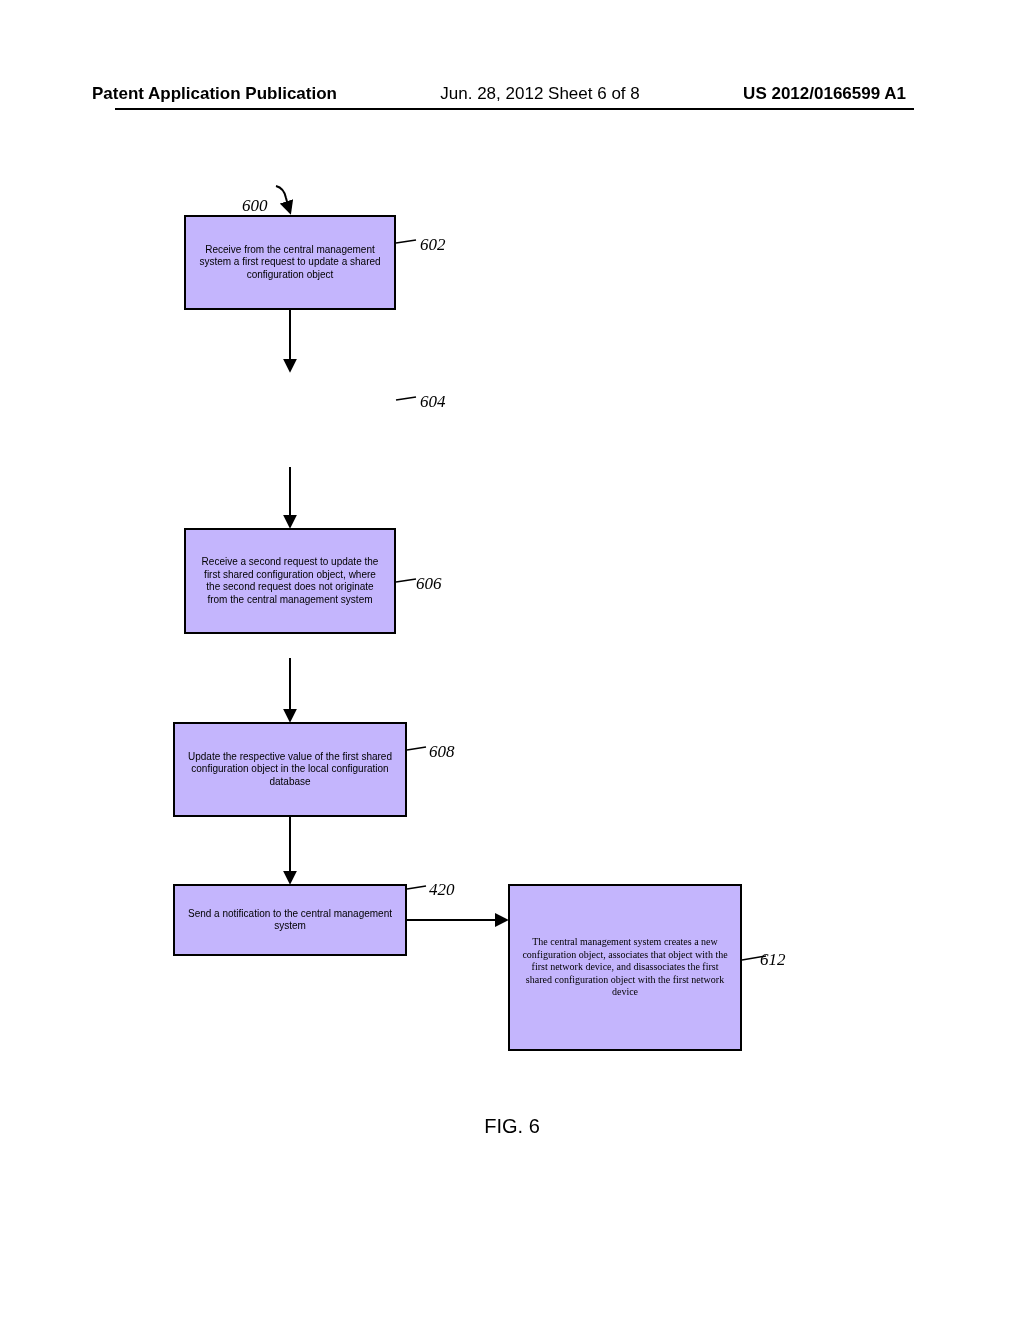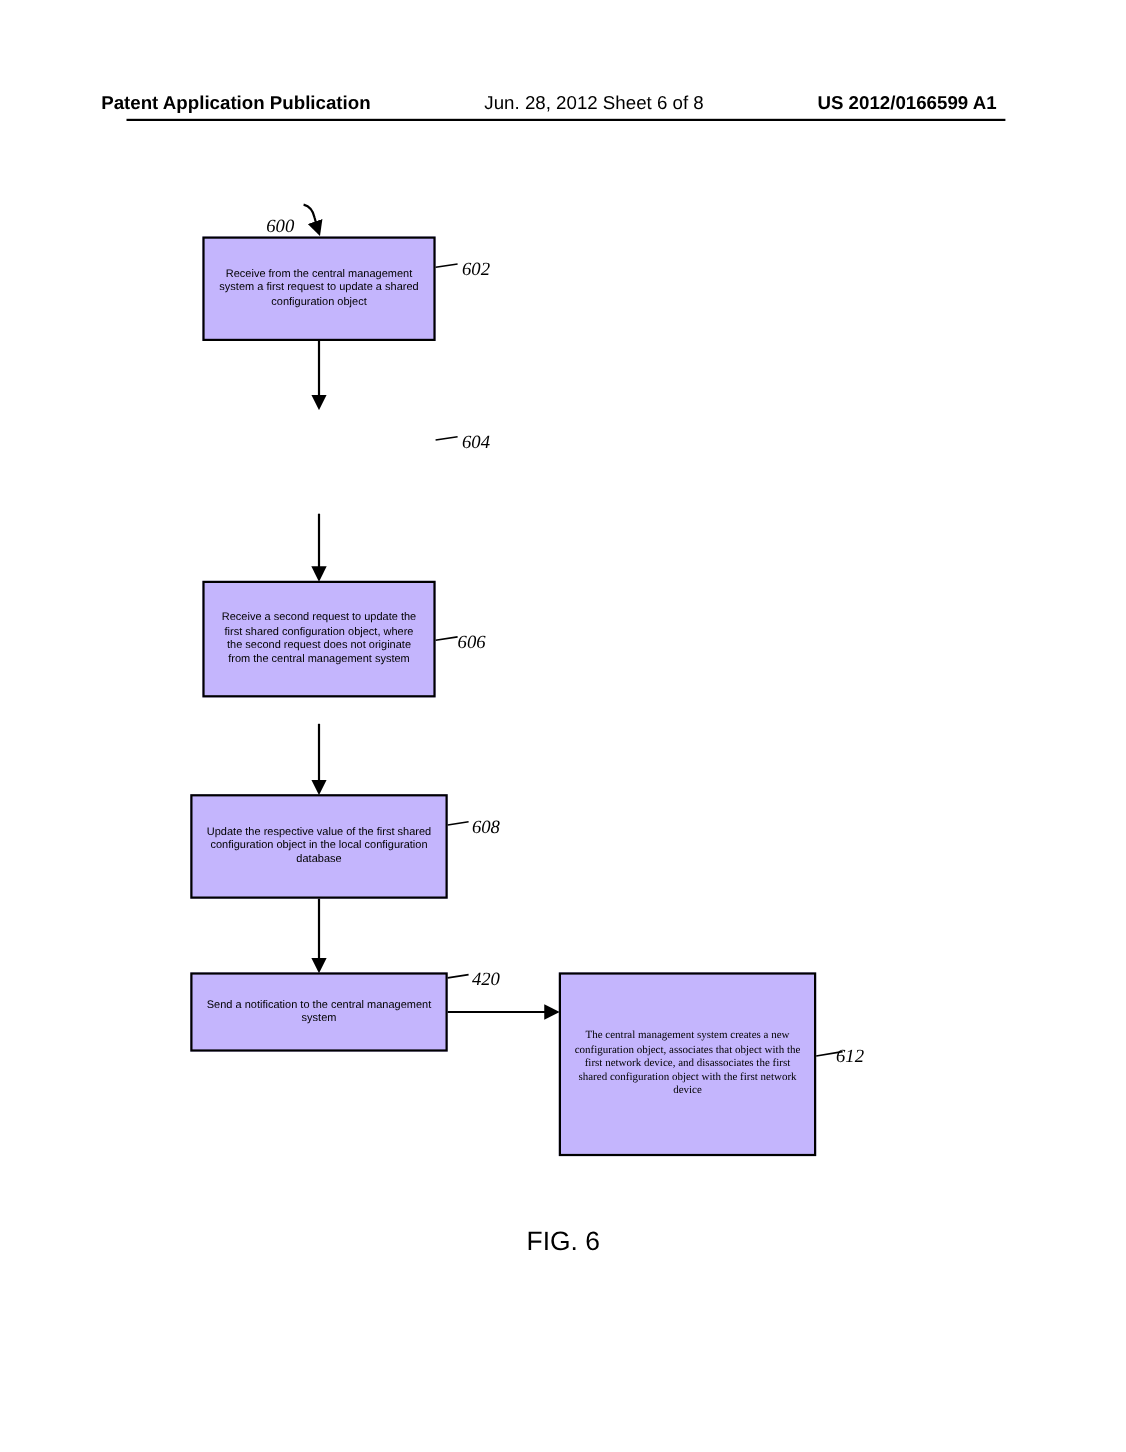--- a/index.html
+++ b/index.html
@@ -48,21 +48,21 @@
   .label {
     position: absolute;
     font-style: italic;
     font-family: "Times New Roman", serif;
     font-size: 17px;
   }
   .figcaption {
     position: absolute;
     width: 100%;
     text-align: center;
-    font-size: 24px;
+    font-size: 20px;
   }
   svg.overlay {
     position: absolute;
     top: 0; left: 0;
     width: 1024px;
     height: 1320px;
     pointer-events: none;
   }
 </style>
 </head>

